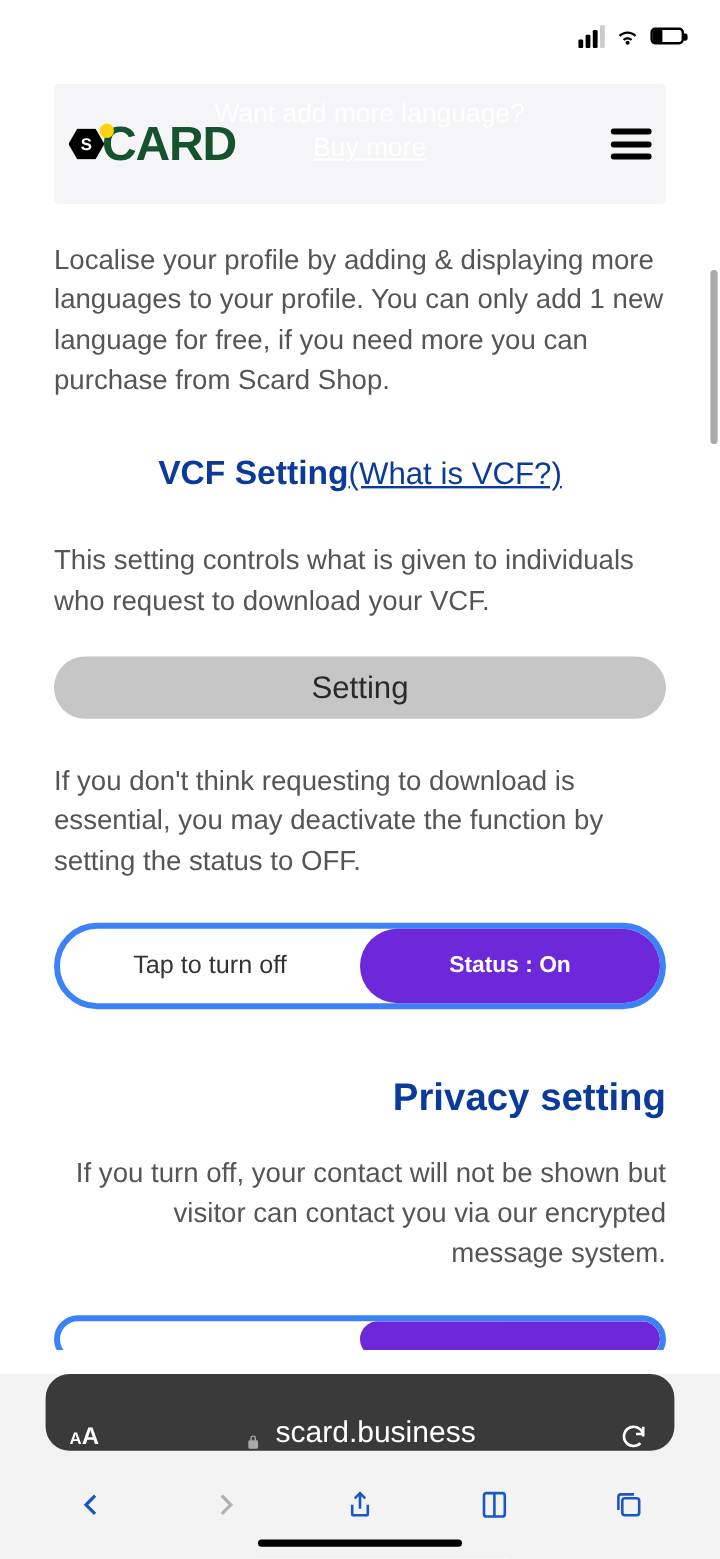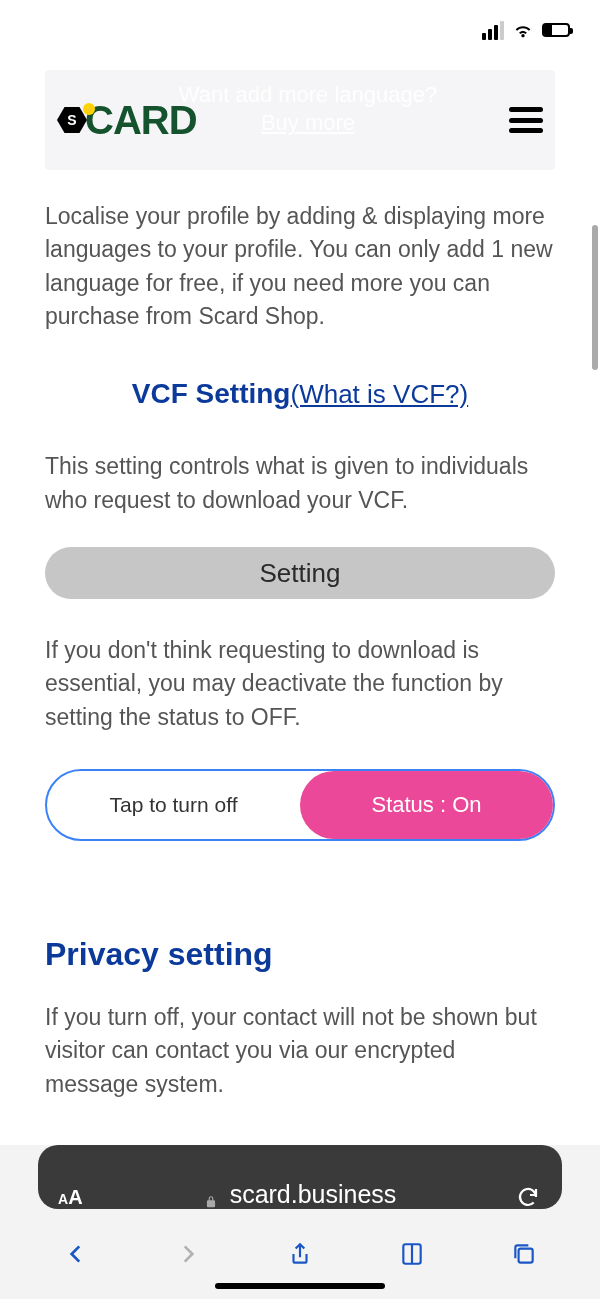--- a/index.html
+++ b/index.html
@@ -52,33 +52,33 @@
 .sub-para { font-size:23px; line-height:1.45; color:#555; margin-top:40px; }
 
 .btn-gray {
   margin-top:30px; width:100%; height:52px; background:#c6c6c6;
   border:none; border-radius:36px; font-size:26px; color:#2a2a2a;
   font-weight:500; cursor:pointer;
 }
 .note { font-size:23px; line-height:1.45; color:#555; margin-top:35px; }
 
 .toggle {
-  margin-top:35px; width:100%; height:72px; border:2px solid #3b82f6;
+  margin-top:35px; width:100%; height:72px; border:5px solid #3b82f6;
   border-radius:36px; display:flex; position:relative; cursor:pointer;
 }
 .toggle-left { flex:1; display:flex; align-items:center; justify-content:center; font-size:21px; color:#333; }
 .toggle-right {
-  flex:1; background:#ec4899; border-radius:36px; display:flex;
-  align-items:center; justify-content:center; color:#fff; font-size:22px;
-  font-weight:400;
+  flex:1; background:#6d28d9; border-radius:36px; display:flex;
+  align-items:center; justify-content:center; color:#fff; font-size:19px;
+  font-weight:700;
 }
 .toggle.partial { height:40px; overflow:hidden; }
 .toggle.partial .toggle-left, .toggle.partial .toggle-right { align-items:flex-start; padding-top:24px; }
 
-.privacy-block { margin-top:95px; }
+.privacy-block { margin-top:55px;text-align:right; }
 
 .scroll-indicator {
   position:absolute; right:2px; top:225px; width:6px; height:145px;
   background:#aaa; border-radius:3px;
 }
 
 .browser-chrome {
   position:absolute; bottom:0; left:0; right:0;
   background:#f3f3f3;
 }

